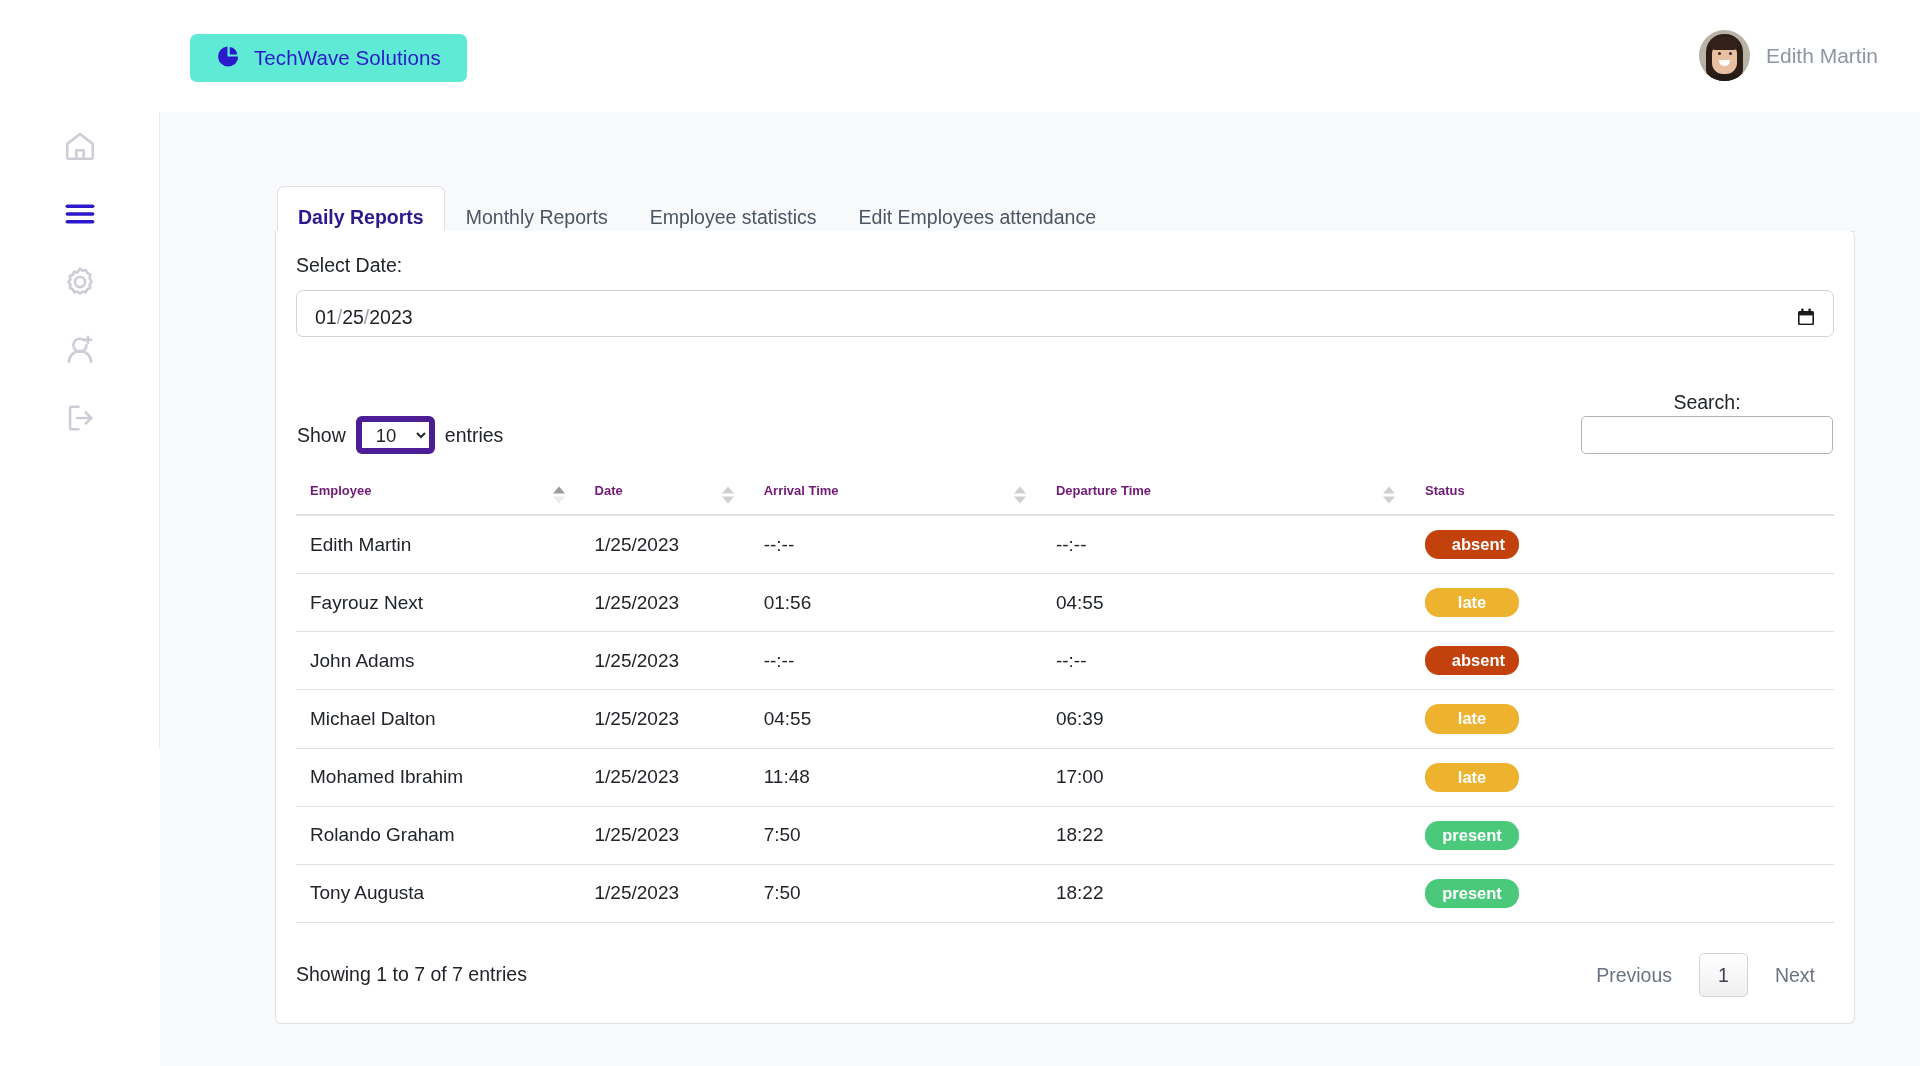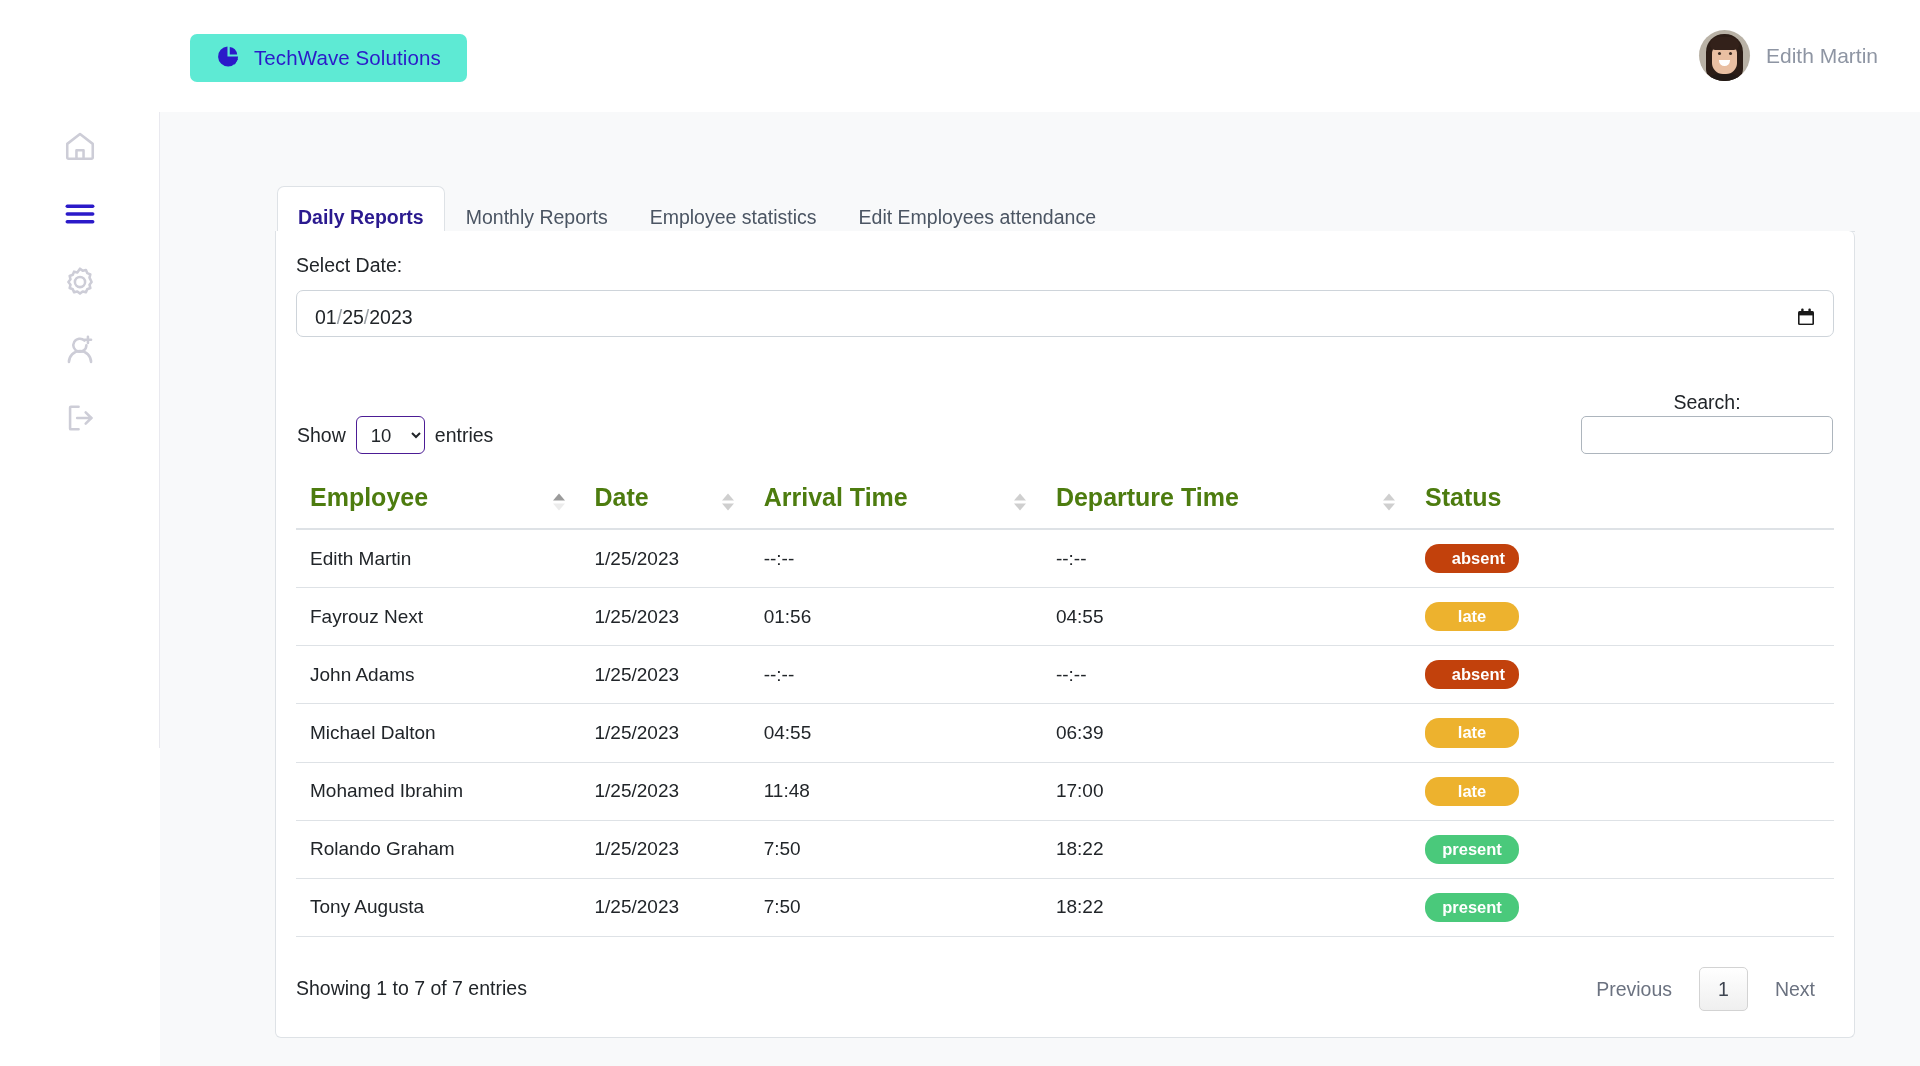--- a/index.html
+++ b/index.html
@@ -211,21 +211,21 @@
     margin-top: 54px;
     padding: 0 1px;
     gap: 44px;
   }
   .dt-length {
     display: flex; align-items: center; gap: 10px;
     font-size: 19.5px; color: #212529;
   }
   .dt-select {
     height: 38px;
-    border: 1px solid #4c1d95;
+    border: 6px solid #4c1d95;
     border-radius: 6px;
     background: #fff;
     font-family: "Liberation Sans", sans-serif;
     font-size: 18.5px;
     color: #212529;
     padding: 0 6px 0 10px;
     cursor: pointer;
   }
   .dt-filter {
     display: flex; align-items: center;
@@ -246,22 +246,22 @@
 
   
   table.dt {
     width: 100%;
     border-collapse: collapse;
     margin-top: 21px;
     table-layout: fixed;
   }
   table.dt th {
     text-align: left;
-    font-size: 25px;
-    color: #4d7c0f;
+    font-size: 13px;
+    color: #701a75;
     font-weight: bold;
     padding: 8px 0 16px 14px;
     border-bottom: 2px solid #dee2e6;
     position: relative;
     cursor: pointer;
     white-space: nowrap;
   }
   table.dt td {
     font-size: 19px;
     color: #212529;

